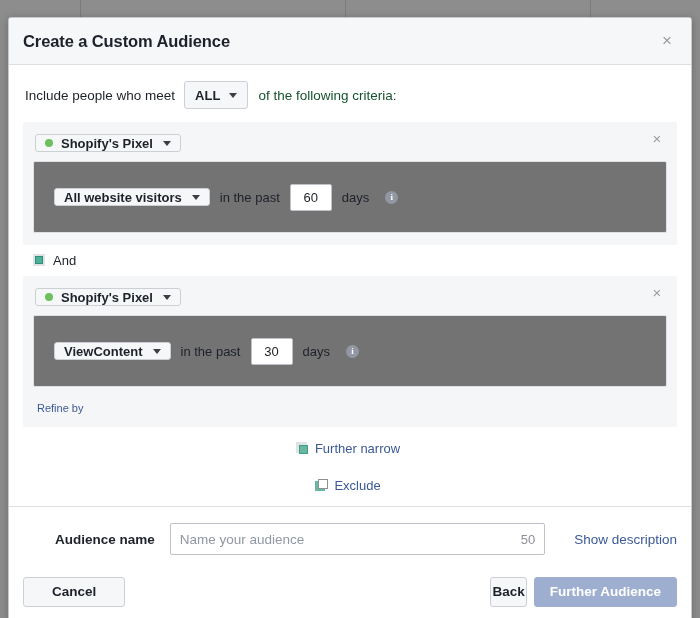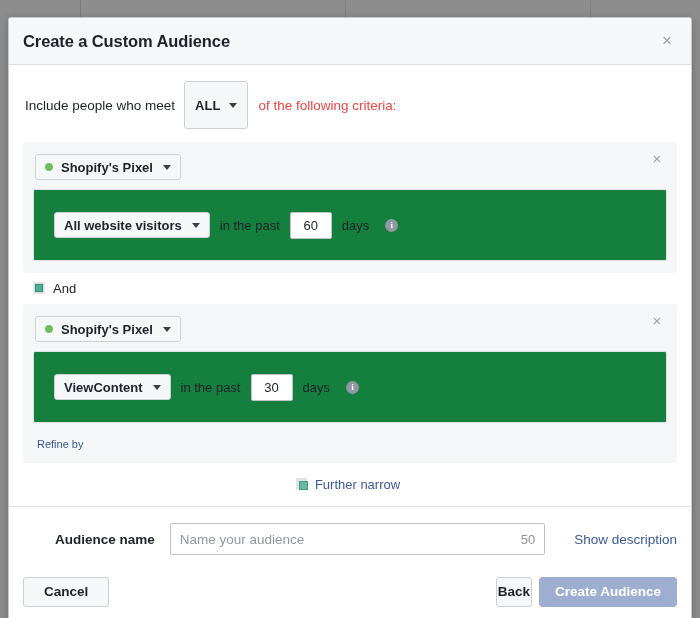--- a/index.html
+++ b/index.html
@@ -87,37 +87,37 @@
   .include-row .lbl { margin-right: 9px; }
 
   
   .dd {
     display: inline-flex;
     align-items: center;
     background: #f6f7f8;
     border: 1px solid #ccd0d5;
     border-radius: 3px;
     padding: 0 9px;
-    height: 26px;
+    height: 18px;
     cursor: pointer;
     font-size: 13px;
     font-weight: bold;
     color: #1d2129;
     white-space: nowrap;
   }
   .dd .caret {
     margin-left: 10px;
     width: 0; height: 0;
     border-left: 4.5px solid transparent;
     border-right: 4.5px solid transparent;
     border-top: 5px solid #3b3f45;
   }
-  .dd.all { padding: 0 10px; height: 48px; }
+  .dd.all { padding: 0 10px; height: 28px; }
   .dd.all .caret { margin-left: 9px; }
-  .after-dd { margin-left: 10px; font-size: 13.5px; color: #ef4444; }
+  .after-dd { margin-left: 10px; font-size: 13.5px; color: #14532d; }
 
   .green-dot {
     width: 8px; height: 8px;
     border-radius: 50%;
     background: #6ec05f;
     margin-right: 8px;
     flex: 0 0 8px;
   }
 
   
@@ -138,21 +138,21 @@
     right: 12px;
     top: 9px;
     color: #9a9da1;
     font-size: 15px;
     line-height: 16px;
     cursor: pointer;
     width: 16px;
     text-align: center;
   }
   .crit-inner {
-    background: #15803d;
+    background: #737373;
     border: 1px solid #dfe1e5;
     border-radius: 2px;
     height: 72px;
     display: flex;
     align-items: center;
     padding-left: 20px;
   }
   .rule-row { display: flex; align-items: center; }
   .rule-text {
     font-size: 13px;
@@ -320,21 +320,21 @@
     border-radius: 3px;
     font-size: 13.5px;
     font-weight: bold;
     color: #1d2129;
     cursor: pointer;
     height: 30px;
     padding: 0 14px;
     font-family: "Liberation Sans", sans-serif;
     line-height: 28px;
   }
-  .btn-cancel { padding: 0 20px; }
+  .btn-cancel { padding: 0 28px; }
   .btn-back { padding: 0 1px; margin-right: 7px; }
   .btn-primary {
     background: #9daed0;
     border: 1px solid #9daed0;
     color: #ffffff;
     padding: 0 15px;
   }
 </style>
 </head>
 <body>
@@ -443,17 +443,17 @@
       <span class="name-field">
         <input type="text" placeholder="Name your audience" style="">
         <span class="char-count">50</span>
       </span>
       <span class="show-desc">Show description</span>
     </div>
     <div class="btn-row">
       <button class="btn btn-cancel">Cancel</button>
       <span class="spacer"></span>
       <button class="btn btn-back">Back</button>
-      <button class="btn btn-primary">Create Audience</button>
+      <button class="btn btn-primary">Further Audience</button>
     </div>
   </div>
 
 </div>
 
 </body></html>

